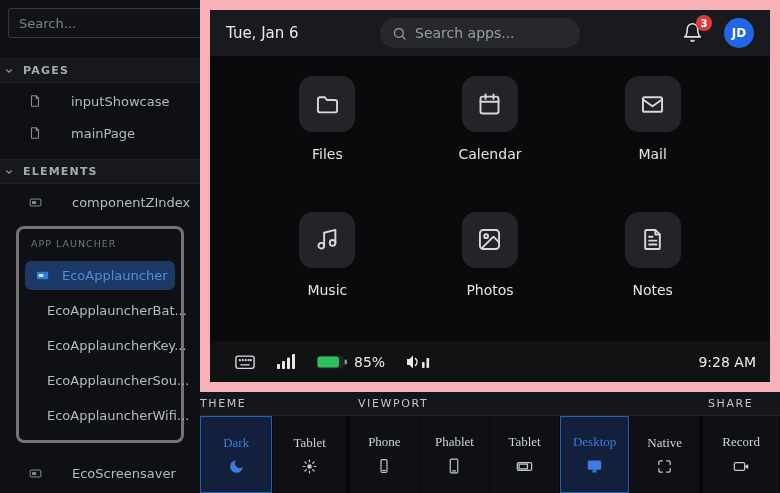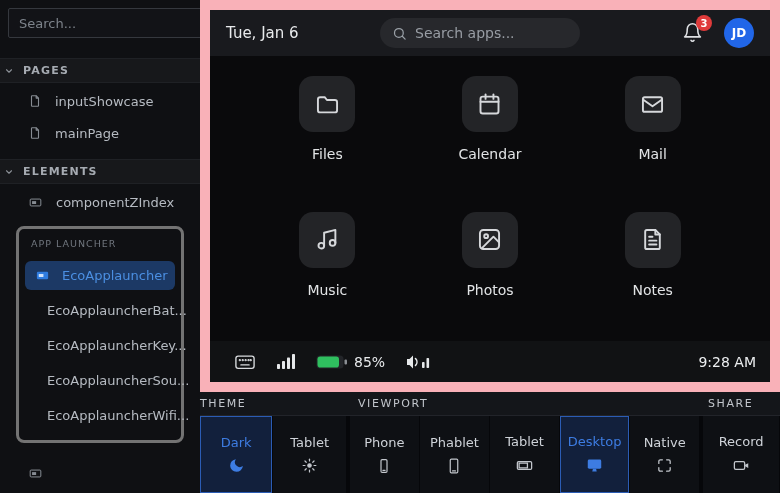--- a/index.html
+++ b/index.html
@@ -8,21 +8,21 @@
     width:780px; height:493px; position:relative; overflow:hidden;
     background:#0a0b0d; font-family:"DejaVu Sans","Liberation Sans",sans-serif;
     color:#c7ccd2;
   }
   
   .sidebar { position:absolute; left:0; top:0; width:200px; height:493px; background:#0f1013; overflow:hidden; }
   .sb-search { margin:8px; width:204px; height:30px; background:#121317; border:1px solid #35383e; border-radius:2px; color:#fdba74; font-size:13px; padding:0 10px; outline:none; font-family:inherit; }
   .sb-search::placeholder { color:#7d838b; }
   .sb-header { height:25px; margin-top:12px; background:#17181b; border-top:1px solid #1f2125; border-bottom:1px solid #1f2125; display:flex; align-items:center; gap:9px; padding-left:4px; }
   .sb-header span { font-size:11px; font-weight:bold; letter-spacing:1.2px; color:#a6abb2; }
-  .sb-item { height:28px; margin-top:4px; display:flex; align-items:center; gap:13px; padding-left:28px; cursor:pointer; }
+  .sb-item { height:28px; margin-top:4px; display:flex; align-items:center; gap:29px; padding-left:28px; cursor:pointer; }
   .sb-item span { font-size:13px; color:#b6bbc2; white-space:nowrap; }
   .sb-group { margin:16px; margin-top:10px; border:3px solid #737373; border-radius:8px; padding:6px 6px 10px 6px; }
   .sb-group-label { font-size:9.5px; letter-spacing:1px; color:#70767e; padding:3px 0 6px 6px; }
   .g-item { height:29px; display:flex; align-items:center; gap:12px; padding-left:10px; border-radius:6px; margin-top:6px; cursor:pointer; }
   .g-item span { font-size:13px; color:#b6bbc2; white-space:nowrap; }
   .g-item.selected { background:#1c3965; }
   .g-item.selected span { color:#4b8fe2; }
   .icon-gray { color:#878c93; }
   
   .preview { position:absolute; left:200px; top:0; width:580px; height:392px; background:#f9b1b8; padding:10px; }
@@ -46,21 +46,21 @@
   .batt-group { display:flex; align-items:center; gap:7px; }
   .batt-pct { font-size:14px; color:#e8eaec; }
   
   .toolbar { position:absolute; left:200px; top:392px; width:580px; height:101px; background:#06070a; }
   .tb-header { height:24px; background:#14161a; border-bottom:1px solid #22242a; position:relative; }
   .tb-header span { position:absolute; top:5px; font-size:11px; font-weight:500; letter-spacing:1.6px; color:#c2c6cc; }
   .tb-theme-label { left:0; }
   .tb-viewport-label { left:158px; }
   .tb-share-label { left:508px; }
   .tb-row { height:77px; display:flex; }
-  .tb-btn { flex:1; background:#0e1014; margin-right:1px; display:flex; flex-direction:column; align-items:center; justify-content:center; gap:7px; cursor:pointer; border:1px solid transparent; }
+  .tb-btn { flex:1; background:#0e1014; margin-right:1px; display:flex; flex-direction:column; align-items:center; justify-content:center; gap:7px; cursor:pointer; border:1px solid transparent;font-family:Liberation Serif, serif; }
   .tb-btn span { font-size:13px; color:#ced2d8; }
   .tb-btn svg { color:#c2c6cc; }
   .tb-btn.selected { background:#12203c; border:1px solid #2b5cb4; }
   .tb-btn.selected span { color:#3d7ce2; }
   .tb-btn.selected svg { color:#3d7ce2; }
   .tb-sep { width:3px; background:#06070a; flex:none; }
 </style>
 </head>
 <body>
 
@@ -144,20 +144,21 @@
           </svg>
         <span>EcoApplauncherWifi...</span>
       </div>
     </div>
 
     <div class="sb-item" style="margin-top:10px">
       <svg width="15" height="15" viewBox="0 0 24 24">
           <rect x="3.5" y="6.5" width="17" height="11" rx="1.5" fill="none" stroke="#878c93" stroke-width="1.6"></rect>
           <rect x="6.5" y="9.8" width="6.5" height="4.6" fill="#878c93"></rect>
         </svg>
+      <span>EcoScreensaver</span>
     </div>
     <div class="sb-item" style="margin-top:7px">
       <svg width="15" height="15" viewBox="0 0 24 24">
           <rect x="3.5" y="6.5" width="17" height="11" rx="1.5" fill="none" stroke="#878c93" stroke-width="1.6"></rect>
           <rect x="6.5" y="9.8" width="6.5" height="4.6" fill="#878c93"></rect>
         </svg>
       <span>getZIndex</span>
     </div>
   </div>
 

